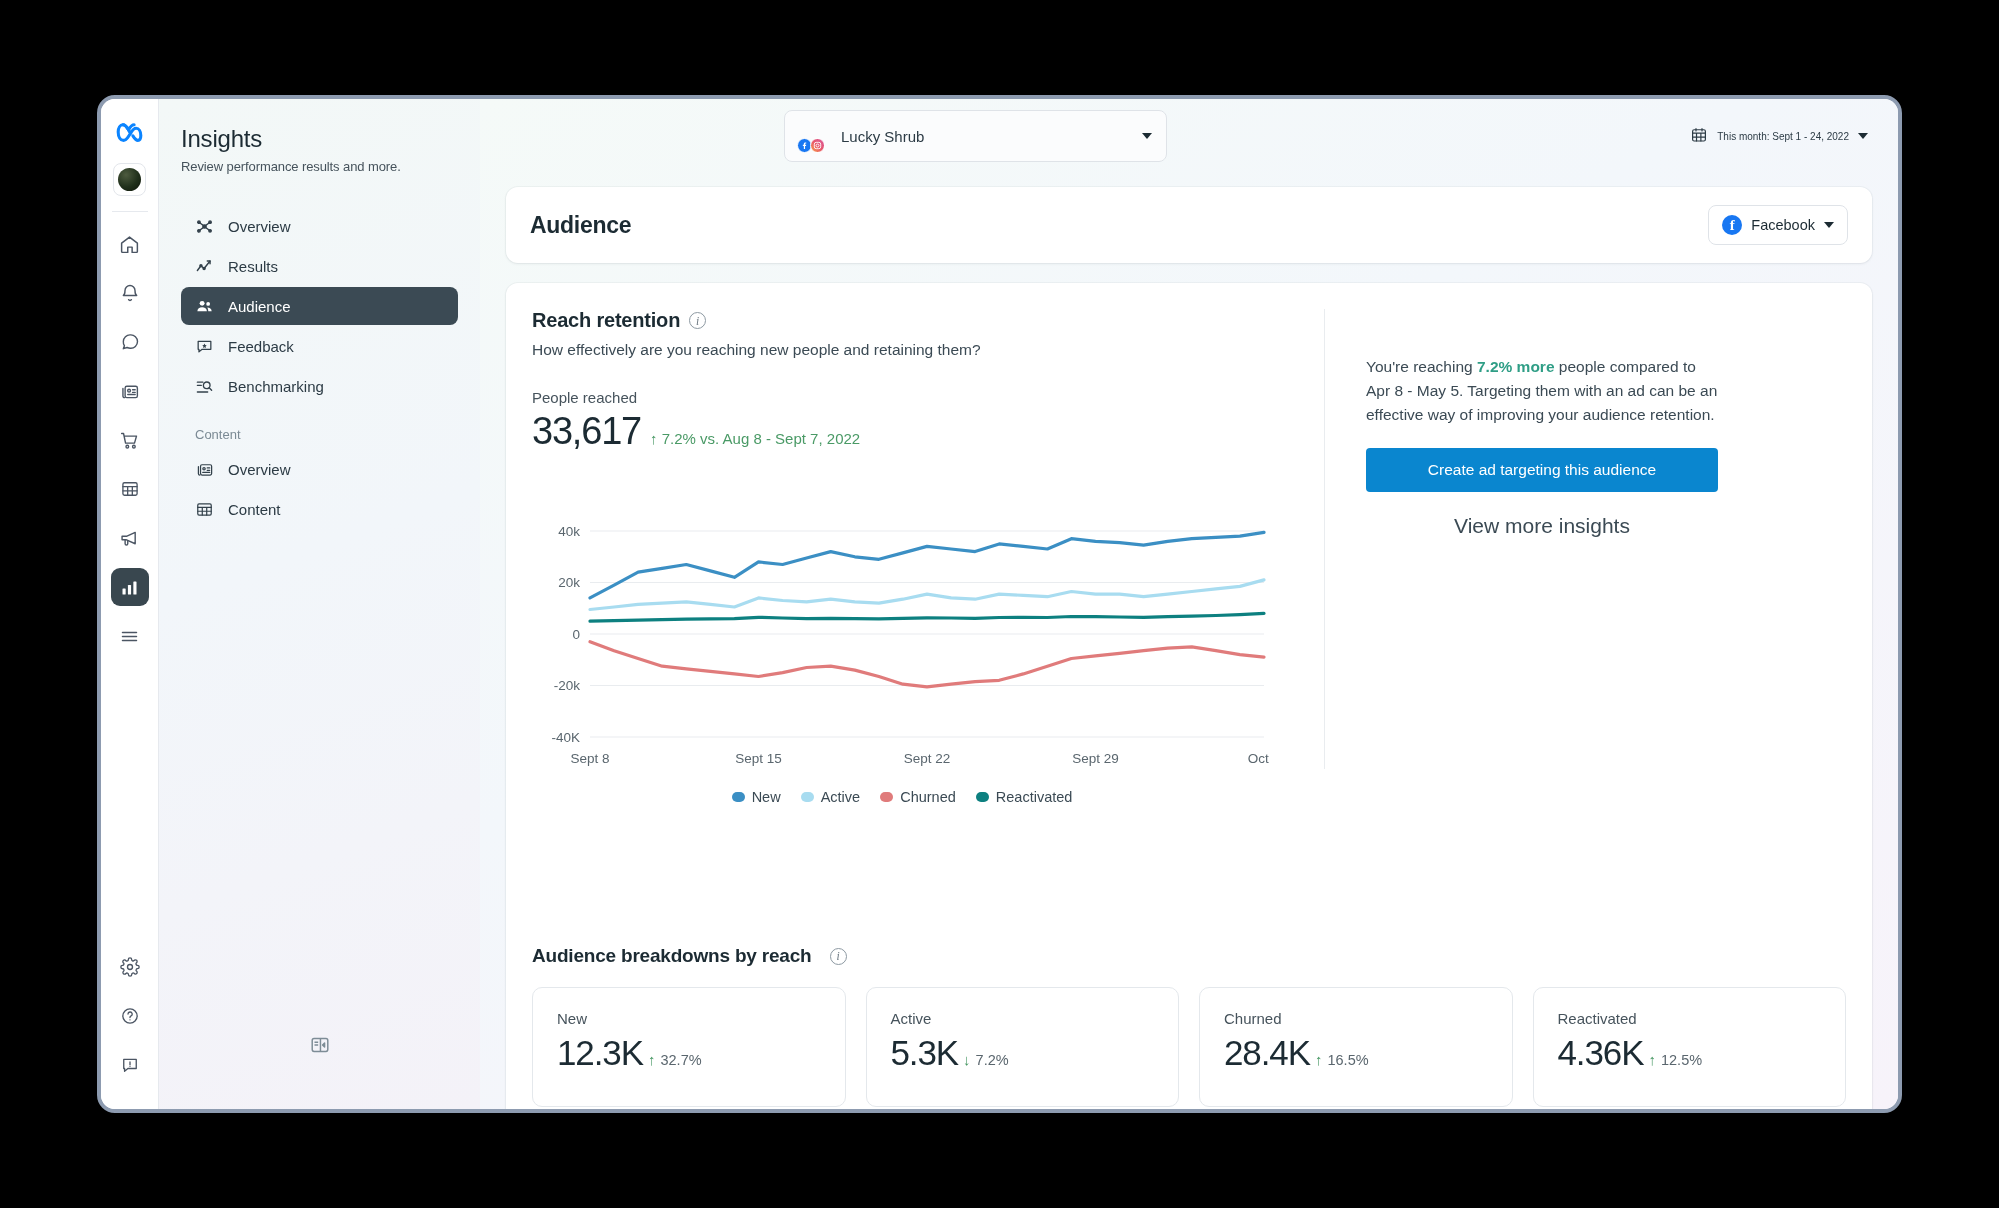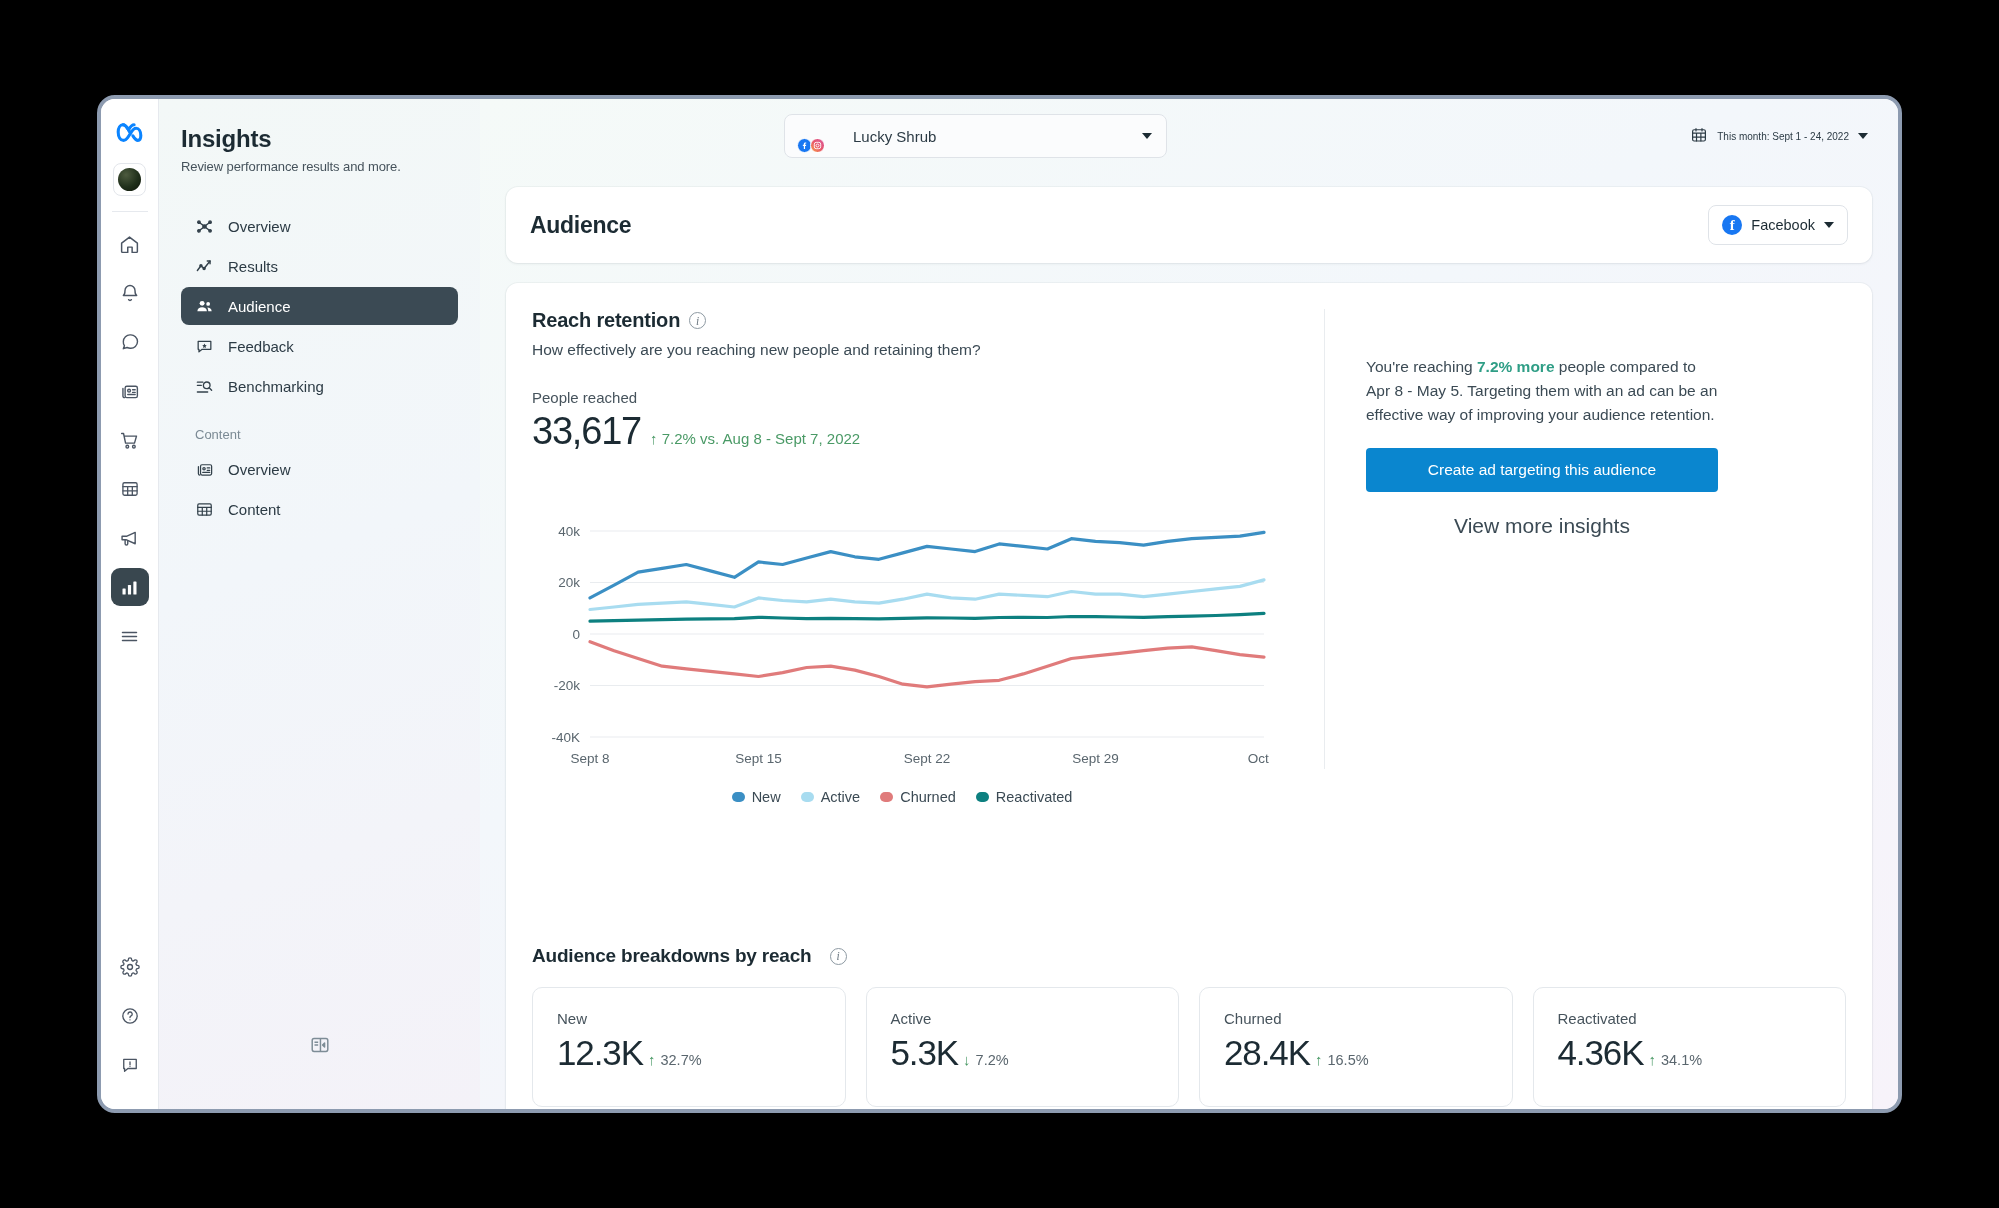--- a/index.html
+++ b/index.html
@@ -79,21 +79,21 @@
   
   #nav-sidebar {
     width: 321px;
     flex: 0 0 321px;
     background: linear-gradient(160deg, #f3f8f7 0%, #f2f6fa 45%, #f4f2f8 100%);
     position: relative;
     padding: 26px 22px 0 22px;
   }
   #insights-title {
     font-size: 24px;
-    font-weight: bold;
+    font-weight: normal;
     color: #1c2b33;
     letter-spacing: -0.2px;
   }
   #insights-sub {
     font-size: 13px;
     color: #46535c;
     margin-top: 6px;
     letter-spacing: -0.1px;
   }
   #nav-list { margin-top: 33px; }
@@ -141,29 +141,29 @@
     position: absolute;
     top: 0; left: 0; right: 0;
     height: 74px;
     display: flex;
     align-items: center;
     padding: 0 26px;
   }
   #account-select {
     margin-left: 278px;
     width: 383px;
-    height: 44px;
+    height: 52px;
     background: #fbfcfd;
     border: 1px solid #dfe3e8;
     border-radius: 8px;
     display: flex;
     align-items: center;
     padding: 0 14px;
     cursor: pointer;
-    gap: 24px;
+    gap: 12px;
   }
   .acct-avatar {
     position: relative;
     width: 30px; height: 30px; flex: 0 0 30px;
   }
   .acct-avatar .circle {
     width: 30px; height: 30px; border-radius: 50%;
     background: radial-gradient(circle at 40% 28%, #4f5d41 0%, #24331d 55%, #0c1208 100%);
   }
   .acct-avatar .badge {
@@ -659,21 +659,21 @@
                 <span class="bd-value">28.4K</span>
                 <span class="arr">↑</span>
                 <span class="bd-delta">16.5%</span>
               </div>
             </div>
             <div class="bd-card">
               <div class="bd-label">Reactivated</div>
               <div class="bd-row">
                 <span class="bd-value">4.36K</span>
                 <span class="arr">↑</span>
-                <span class="bd-delta">34.1%</span>
+                <span class="bd-delta">12.5%</span>
               </div>
             </div>
           </div>
       </div>
 
     </div>
   </div>
 </div>
 
 </body></html>

